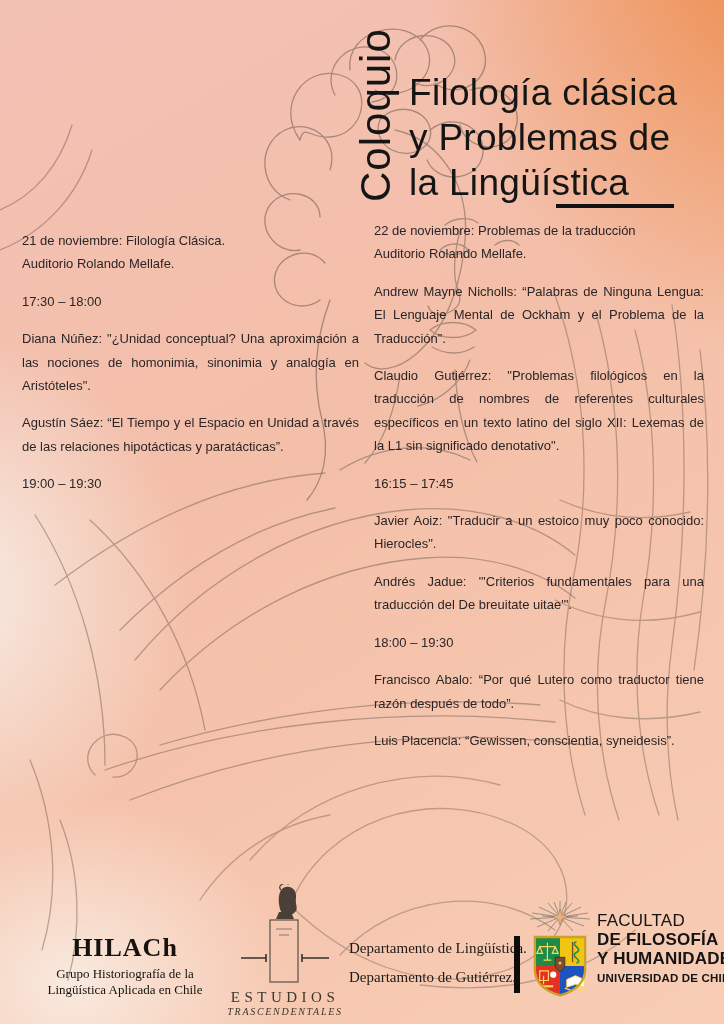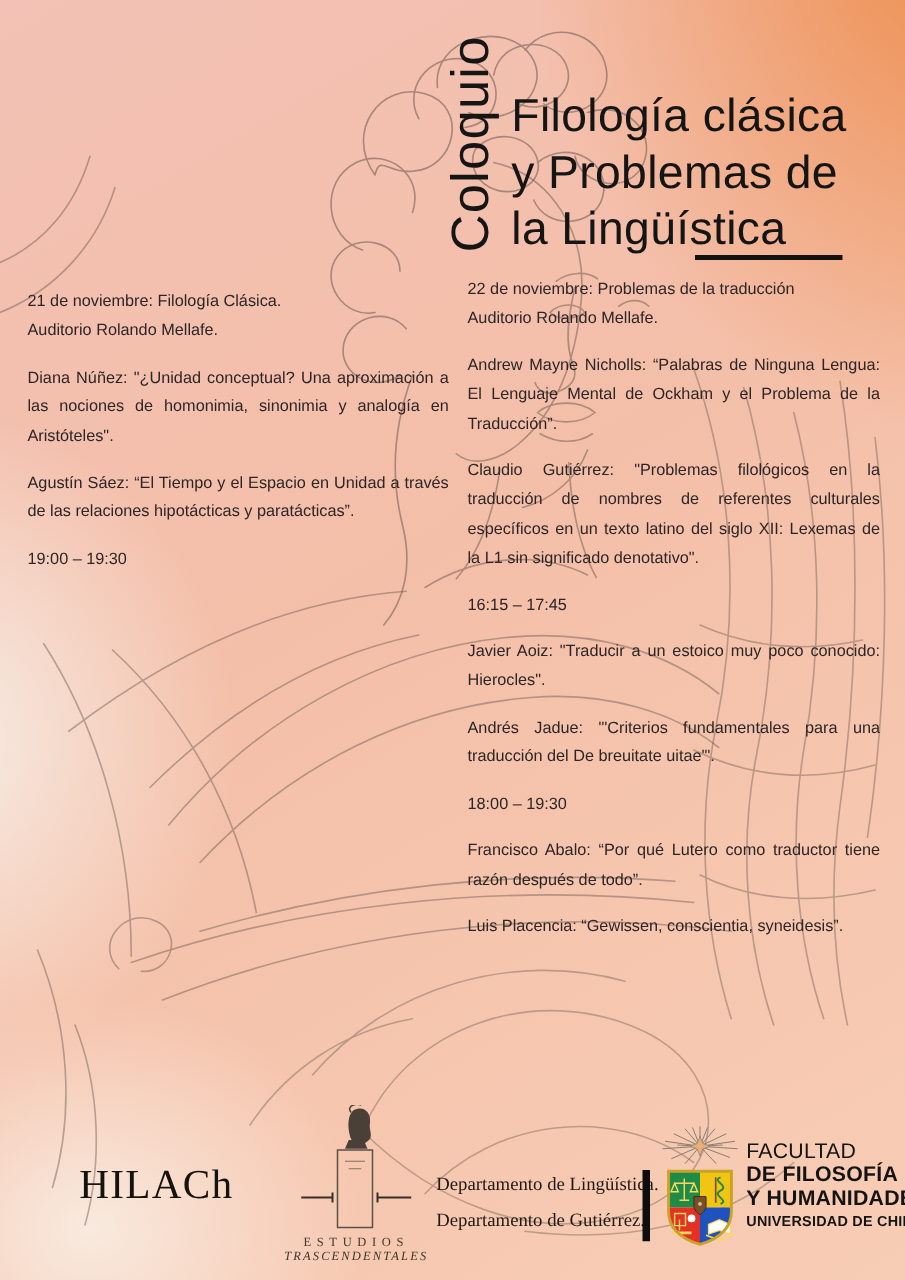--- a/index.html
+++ b/index.html
@@ -27,26 +27,26 @@
   .title-underline { position:absolute; left:556px; top:204px; width:118px; height:4px; background:#121212; }
 
   .col { position:absolute; color:#2b2527; font-size:13px; line-height:23.4px; text-align:justify; }
   .col-left  { left:22px;  top:229px; width:337px; }
   .col-right { left:374px; top:219px; width:330px; }
   .block { margin-bottom:14px; }
 
   .footer-text { font-family:"Liberation Serif", serif; }
 
   .hilach { position:absolute; left:28px; top:930px; width:194px; text-align:center; color:#16130f; }
-  .hilach-title { font-size:33px; font-weight:normal; letter-spacing:1px; line-height:36px; }
+  .hilach-title { font-size:26px; font-weight:bold; letter-spacing:1px; line-height:36px; }
   .hilach-sub { font-size:13px; line-height:15.5px; }
 
   .estudios { position:absolute; left:223px; top:884px; width:124px; text-align:center; color:#3c362e; }
   .estudios svg { display:block; margin:0 auto; }
-  .estudios-l1 { font-size:10px; letter-spacing:4.5px; margin-top:1px; white-space:nowrap; }
+  .estudios-l1 { font-size:15px; letter-spacing:4.5px; margin-top:1px; white-space:nowrap; }
   .estudios-l2 { font-size:10px; letter-spacing:1.7px; white-space:nowrap;font-style:italic; }
 
   .departments { position:absolute; left:349px; top:934px; font-size:15px; line-height:29px; color:#1d1a17; }
 
   .vbar { position:absolute; left:514px; top:936px; width:6px; height:57px; background:#0d0d0d; }
 
   .uchile { position:absolute; left:528px; top:900px; width:64px; }
   .uchile svg { display:block; margin:0 auto; }
 
   .facultad { position:absolute; left:597px; top:911px; color:#141414; white-space:nowrap; }
@@ -135,20 +135,21 @@
     <div>y Problemas de</div>
     <div>la Lingüística</div>
   </div>
   <div class="title-underline"></div>
 
   <div class="col col-left">
     <div class="block">
       <div>21 de noviembre: Filología Clásica.</div>
       <div>Auditorio Rolando Mellafe.</div>
     </div>
+    <div class="block">17:30 – 18:00</div>
     <div class="block">Diana Núñez: "¿Unidad conceptual? Una aproximación a las nociones de homonimia, sinonimia y analogía en Aristóteles".</div>
     <div class="block">Agustín Sáez: “El Tiempo y el Espacio en Unidad a través de las relaciones hipotácticas y paratácticas”.</div>
     <div class="block">19:00 – 19:30</div>
   </div>
 
   <div class="col col-right">
     <div class="block">
       <div>22 de noviembre: Problemas de la traducción</div>
       <div>Auditorio Rolando Mellafe.</div>
     </div>
@@ -157,20 +158,22 @@
     <div class="block">16:15 – 17:45</div>
     <div class="block">Javier Aoiz: "Traducir a un estoico muy poco conocido: Hierocles".</div>
     <div class="block">Andrés Jadue: "'Criterios fundamentales para una traducción del De breuitate uitae'".</div>
     <div class="block">18:00 – 19:30</div>
     <div class="block">Francisco Abalo: “Por qué Lutero como traductor tiene razón después de todo”.</div>
     <div class="block">Luis Placencia: “Gewissen, conscientia, syneidesis”.</div>
   </div>
 
   <div class="hilach footer-text">
     <div class="hilach-title">HILACh</div>
+    <div class="hilach-sub">Grupo Historiografía de la</div>
+    <div class="hilach-sub">Lingüística Aplicada en Chile</div>
   </div>
 
   <div class="estudios footer-text">
     <svg width="92" height="104" viewBox="0 0 92 104">
       <g stroke="#54493e" fill="none" stroke-width="1.2">
         <path d="M44,4 c8,-4 14,2 13,10 c-1,6 2,9 0,13 c-4,6 -14,6 -16,-2 c-2,-8 -2,-17 3,-21 z" fill="#4a4038" stroke="none"></path>
         <path d="M42,6 c-4,-4 2,-8 8,-6" stroke="#4a4038"></path>
         <path d="M40,28 l12,0 l3,7 l-18,0 z" fill="#4a4038" stroke="none"></path>
         <rect x="31" y="36" width="28" height="62" stroke="#5a5248"></rect>
         <path d="M37,45 h16 M40,51 h10" stroke="#7a7166" stroke-width="0.9"></path>

